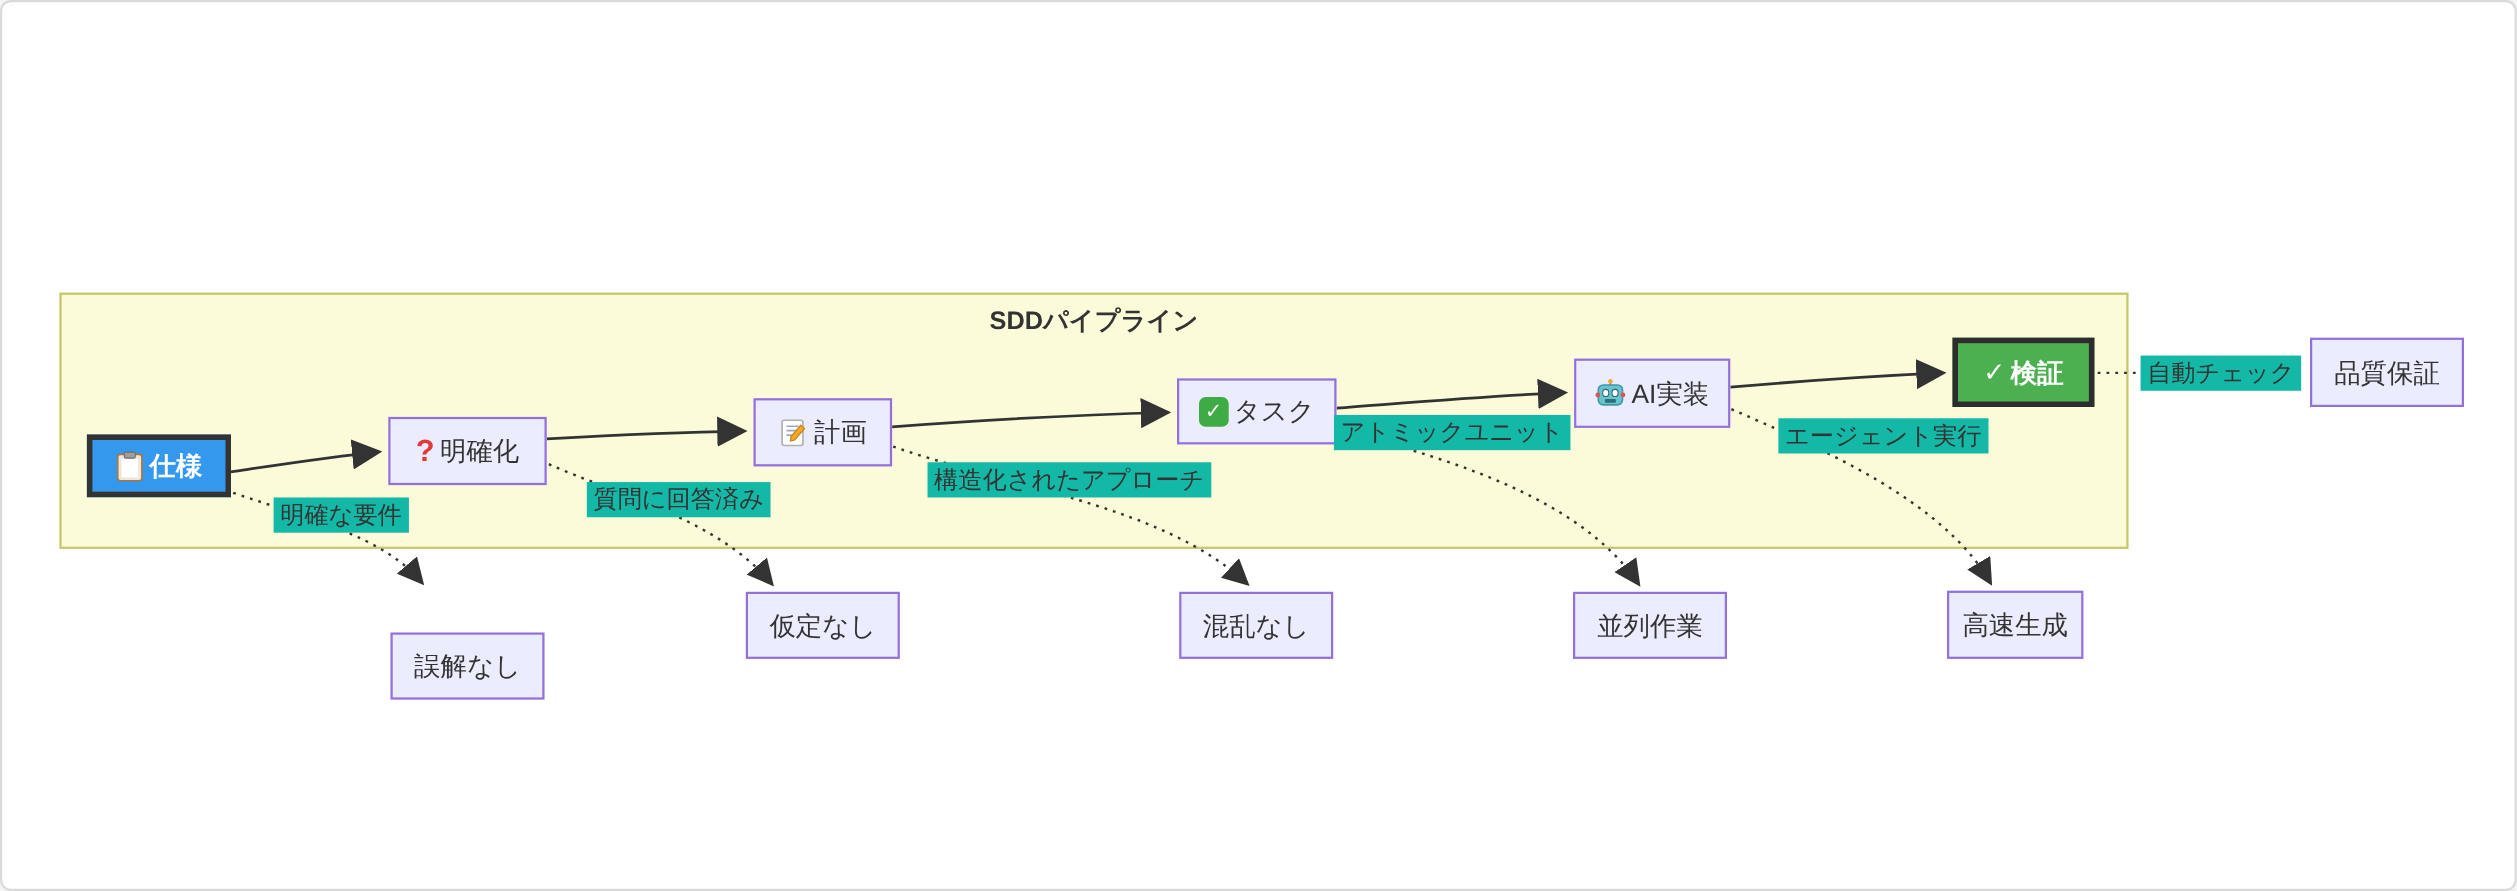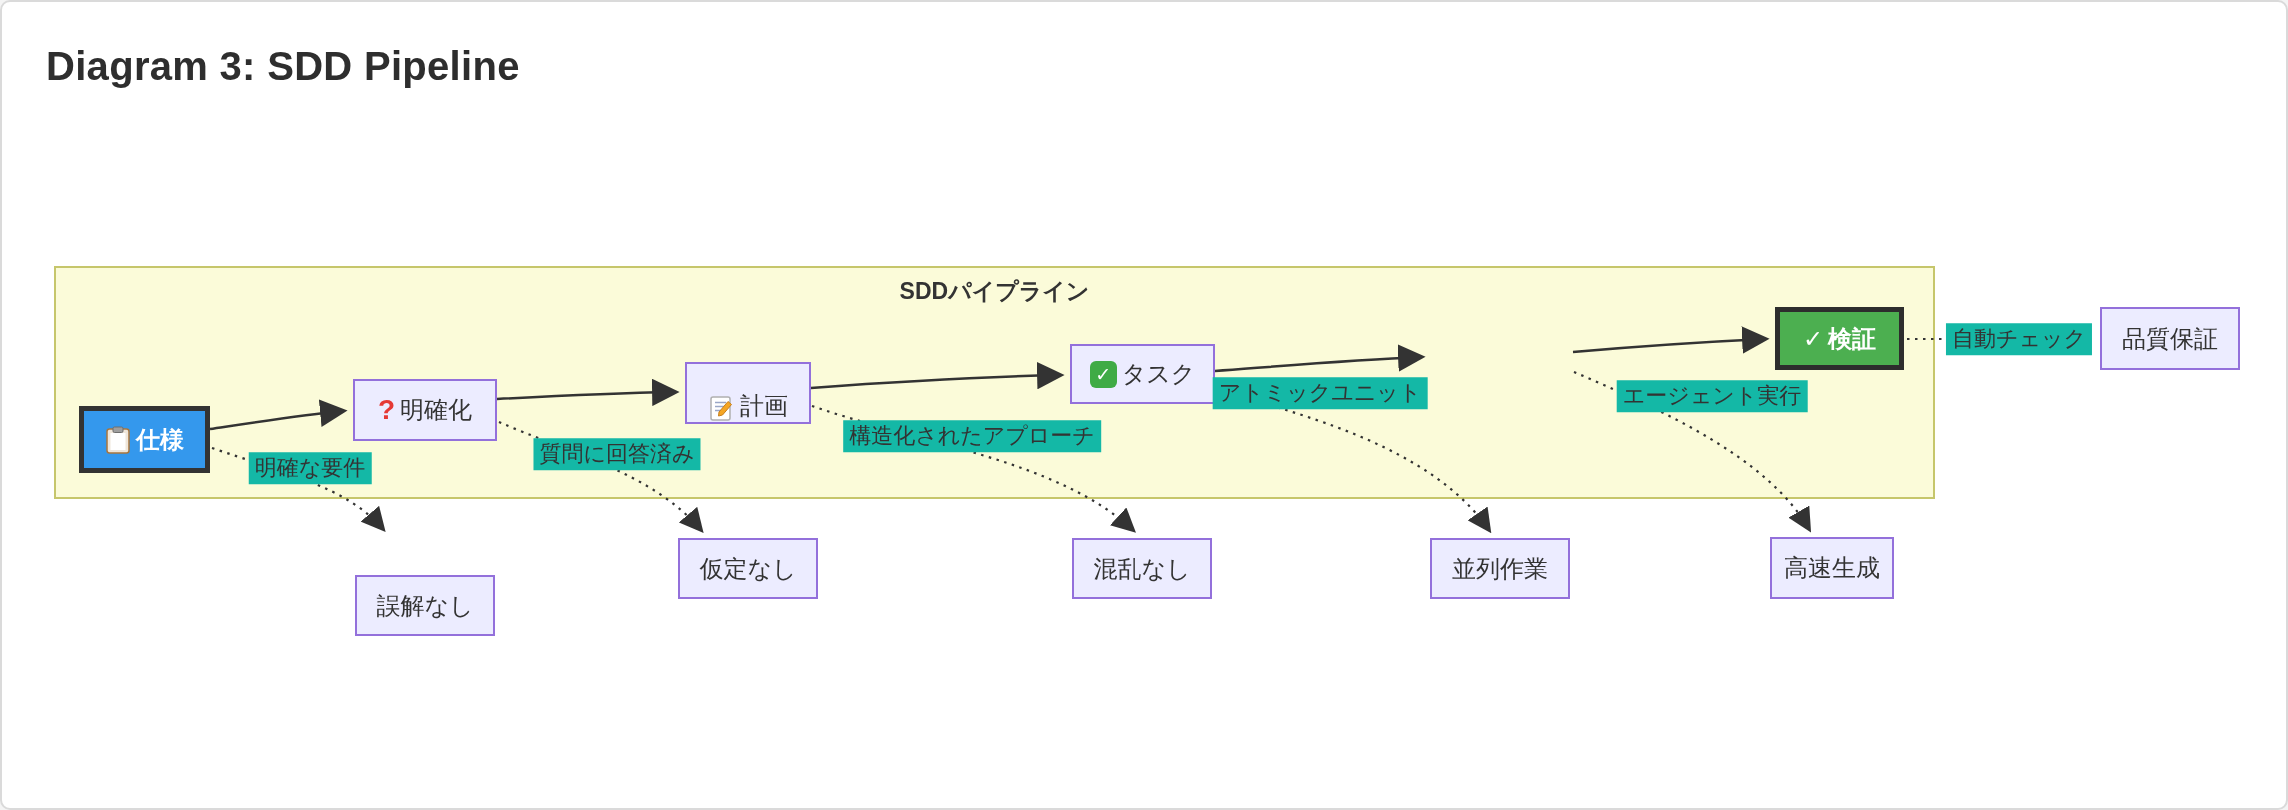--- a/index.html
+++ b/index.html
@@ -24,23 +24,23 @@
   svg.edges { position:absolute; left:0; top:0; width:2288px; height:810px; pointer-events:none; }
   .edge-solid { fill:none; stroke:#333; stroke-width:2.5px; }
   .edge-dotted { fill:none; stroke:#333; stroke-width:2.2px; stroke-dasharray:2.5 5.5; }
   .node {
     position:absolute; display:flex; align-items:center; justify-content:center;
     gap:5px; background:#ECECFF; border:2px solid #9370DB; color:#333;
     font-size:24px; white-space:nowrap;
   }
   .node--blue  { background:#3498ED; border:5px solid #333333; color:#fff; font-weight:bold; }
   .node--green { background:#4CAF50; border:5px solid #2d2d2d; color:#fff; font-weight:bold; }
-  #node-spec    { left:77px;   top:404px; width:131px; height:67px; }
+  #node-spec    { left:77px;   top:393px; width:131px; height:57px; }
   #node-clarify { left:351px;  top:377px; width:144px; height:62px; }
-  #node-plan    { left:683px;  top:360px; width:126px; height:62px;align-items:flex-end; }
+  #node-plan    { left:683px;  top:360px; width:126px; height:62px; }
   #node-task    { left:1068px; top:342px; width:145px; height:60px; }
   #node-ai      { left:1429px; top:324px; width:142px; height:63px; }
   #node-verify  { left:1773px; top:305px; width:129px; height:63px; }
   #node-qa      { left:2098px; top:305px; width:140px; height:63px; }
   #node-out1 { left:353px;  top:536px; width:140px; height:61px;margin-top:37px; }
   #node-out2 { left:676px;  top:536px; width:140px; height:61px; }
   #node-out3 { left:1070px; top:536px; width:140px; height:61px; }
   #node-out4 { left:1428px; top:536px; width:140px; height:61px; }
   #node-out5 { left:1768px; top:535px; width:124px; height:62px; }
   .edge-label {
@@ -60,21 +60,20 @@
     font-size:19px; font-weight:bold; flex:0 0 auto;
   }
   .icon-check { color:#fff; font-weight:bold; }
   .icon-svg { display:inline-block; flex:0 0 auto; }
 </style>
 </head>
 <body>
 
 <div class="canvas">
 
-  <div class="title">Diagram 3: SDD Pipeline</div>
 
   <div class="cluster">
     <div class="cluster-label">SDDパイプライン</div>
   </div>
 
   <svg class="edges" viewBox="0 0 2288 810">
     <defs>
       <marker id="arrow" viewBox="0 0 12 12" refX="10" refY="6" markerWidth="11" markerHeight="11" orient="auto-start-reverse">
         <path d="M0,0 L12,6 L0,12 Z" fill="#333"></path>
       </marker>
@@ -115,20 +114,33 @@
       <path d="M11,17 L20,6.5 L23.5,9.5 L14.5,20 L10.5,21 Z" fill="#f5a623" stroke="#c87f1b" stroke-width="1"></path>
     </svg>
     <span>計画</span>
   </div>
 
   <div class="node" id="node-task">
     <span class="icon-checkbox">✓</span>
     <span>タスク</span>
   </div>
 
+  <div class="node" id="node-ai">
+    <svg class="icon-svg" width="28" height="27" viewBox="0 0 28 27">
+      <line x1="14" y1="2" x2="14" y2="6" stroke="#9e9e9e" stroke-width="2"></line>
+      <circle cx="14" cy="2.5" r="2" fill="#f5a623"></circle>
+      <rect x="3" y="6" width="22" height="18" rx="4.5" fill="#67c4cf" stroke="#3f99a6" stroke-width="1.5"></rect>
+      <circle cx="2.6" cy="15" r="2.2" fill="#e05252"></circle>
+      <circle cx="25.4" cy="15" r="2.2" fill="#e05252"></circle>
+      <rect x="7" y="10" width="5.5" height="6.5" rx="2.6" fill="#ffffff" stroke="#2f6e78"></rect>
+      <rect x="15.5" y="10" width="5.5" height="6.5" rx="2.6" fill="#ffffff" stroke="#2f6e78"></rect>
+      <rect x="9" y="18.8" width="10" height="3.4" rx="1" fill="#2f6e78"></rect>
+    </svg>
+    <span>AI実装</span>
+  </div>
 
   <div class="node node--green" id="node-verify">
     <span class="icon-check">✓</span>
     <span>検証</span>
   </div>
 
   <div class="node" id="node-qa">
     <span>品質保証</span>
   </div>
 

